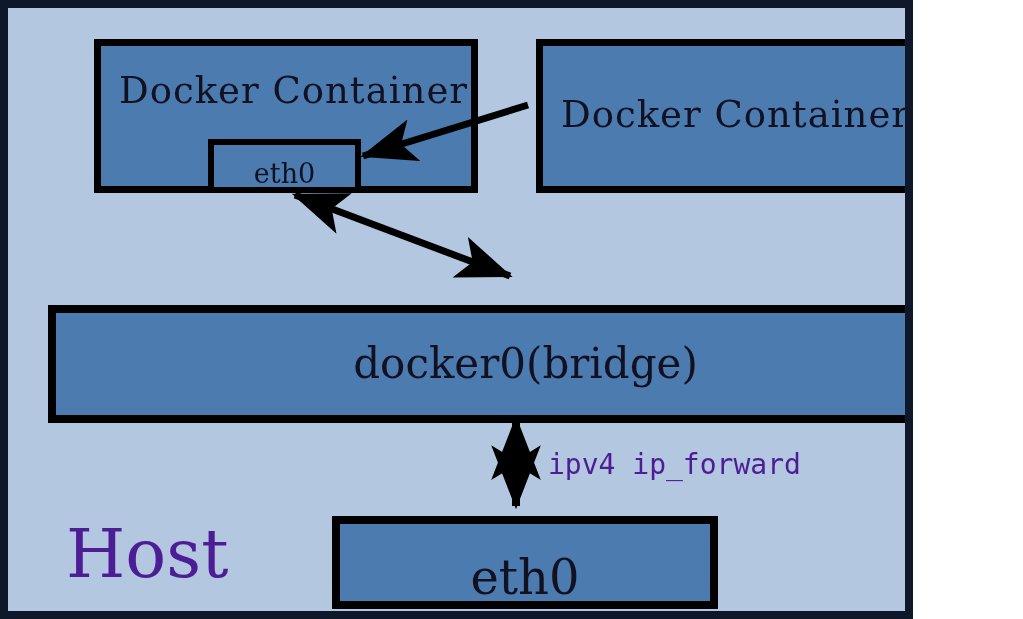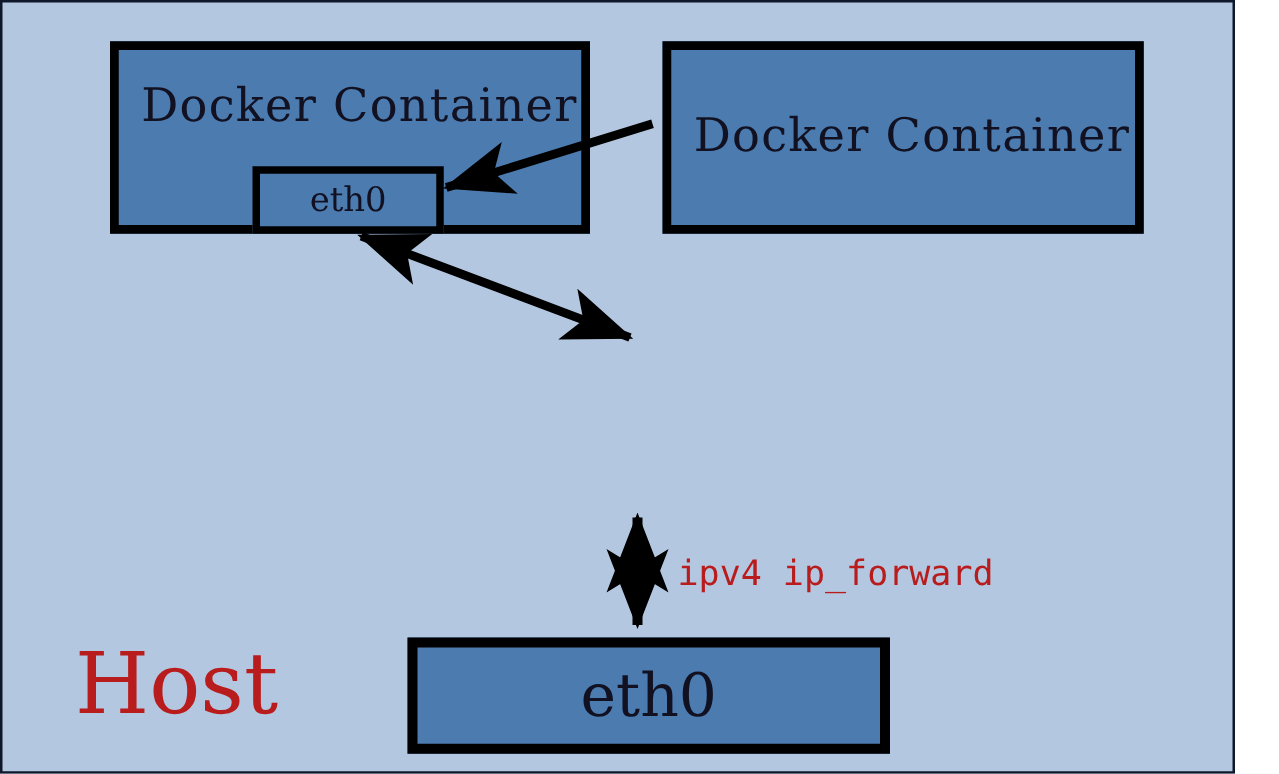--- a/index.html
+++ b/index.html
@@ -3,35 +3,35 @@
 <meta charset="utf-8">
 <title>Docker Networking Diagram</title>
 <style>
   html, body {
     margin: 0;
     padding: 0;
     background: #ffffff;
   }
   #canvas {
     position: relative;
-    width: 988px;
+    width: 913px;
     height: 619px;
     background: #b4c7e0;
     box-sizing: border-box;
-    border: 2px solid #0f172a;
+    border: 8px solid #0f172a;
     overflow: hidden;
     font-family: "DejaVu Serif", "Liberation Serif", serif;
   }
   .box {
     position: absolute;
     background: #4c7bb0;
     border: 7px solid #000000;
     box-sizing: border-box;
     display: flex;
-    align-items: center;
+    align-items: flex-end;
     justify-content: center;
     color: #111122;
     font-family: "DejaVu Serif", "Liberation Serif", serif;
   }
   .box > span { display: block; line-height: 1; white-space: nowrap; }
 
   
   #container-left {
     left: 86px; top: 31px; width: 384px; height: 154px;
     align-items: flex-start;
@@ -76,21 +76,21 @@
 
   
   #host-eth0 {
     left: 324px; top: 508px; width: 386px; height: 93px;
     border-width: 8px;
   }
   #host-eth0 span { font-size: 48px; }
 
   .label {
     position: absolute;
-    color: #b91c1c;
+    color: #4c1d95;
     white-space: nowrap;
     line-height: 1;
     font-family: "DejaVu Serif", "Liberation Serif", serif;
   }
   #host-label { left: 58px; top: 512px; font-size: 68px; }
   #ipfwd-label {
     left: 540px; top: 443px; font-size: 28px;
     font-family: "DejaVu Sans Mono", "Liberation Mono", monospace;
   }
 
@@ -113,20 +113,23 @@
   </div>
 
   <div class="box" id="container-eth0">
     <span>eth0</span>
   </div>
 
   <div class="box" id="container-right">
     <span>Docker Container</span>
   </div>
 
+  <div class="box" id="docker0">
+    <span>docker0(bridge)</span>
+  </div>
 
 
   <div class="box" id="host-eth0">
     <span>eth0</span>
   </div>
 
   <div class="label" id="host-label">Host</div>
 
   <div class="label" id="ipfwd-label">ipv4 ip_forward</div>
 

